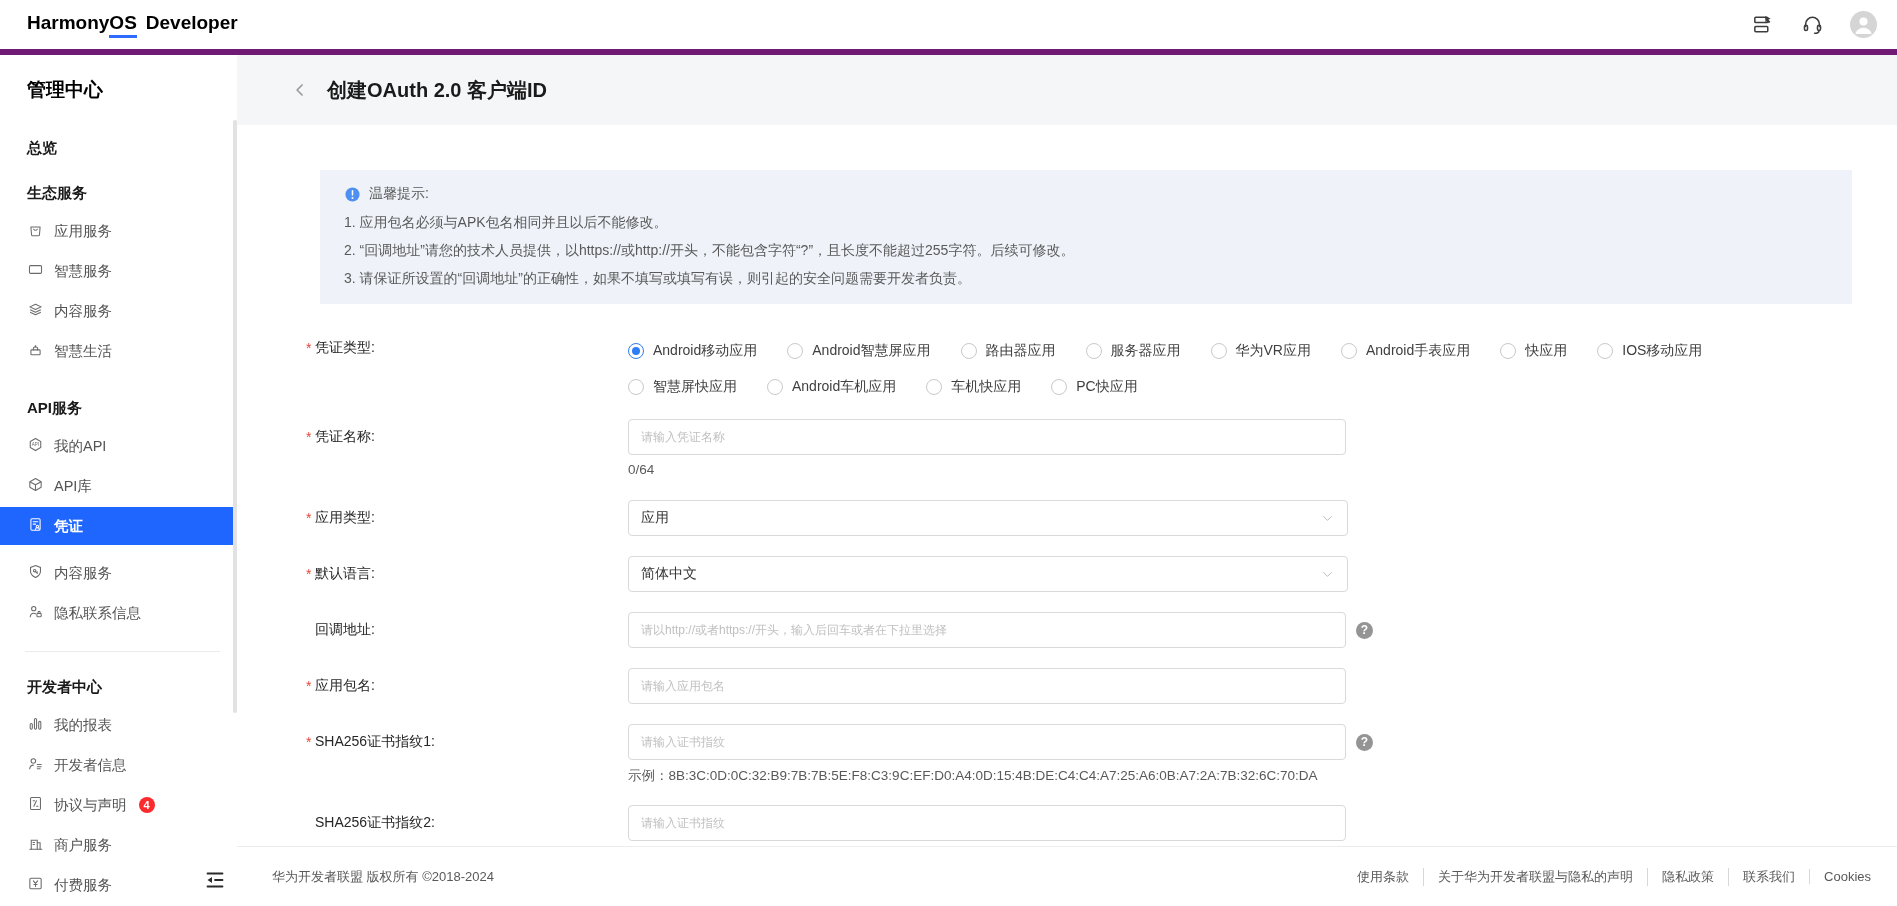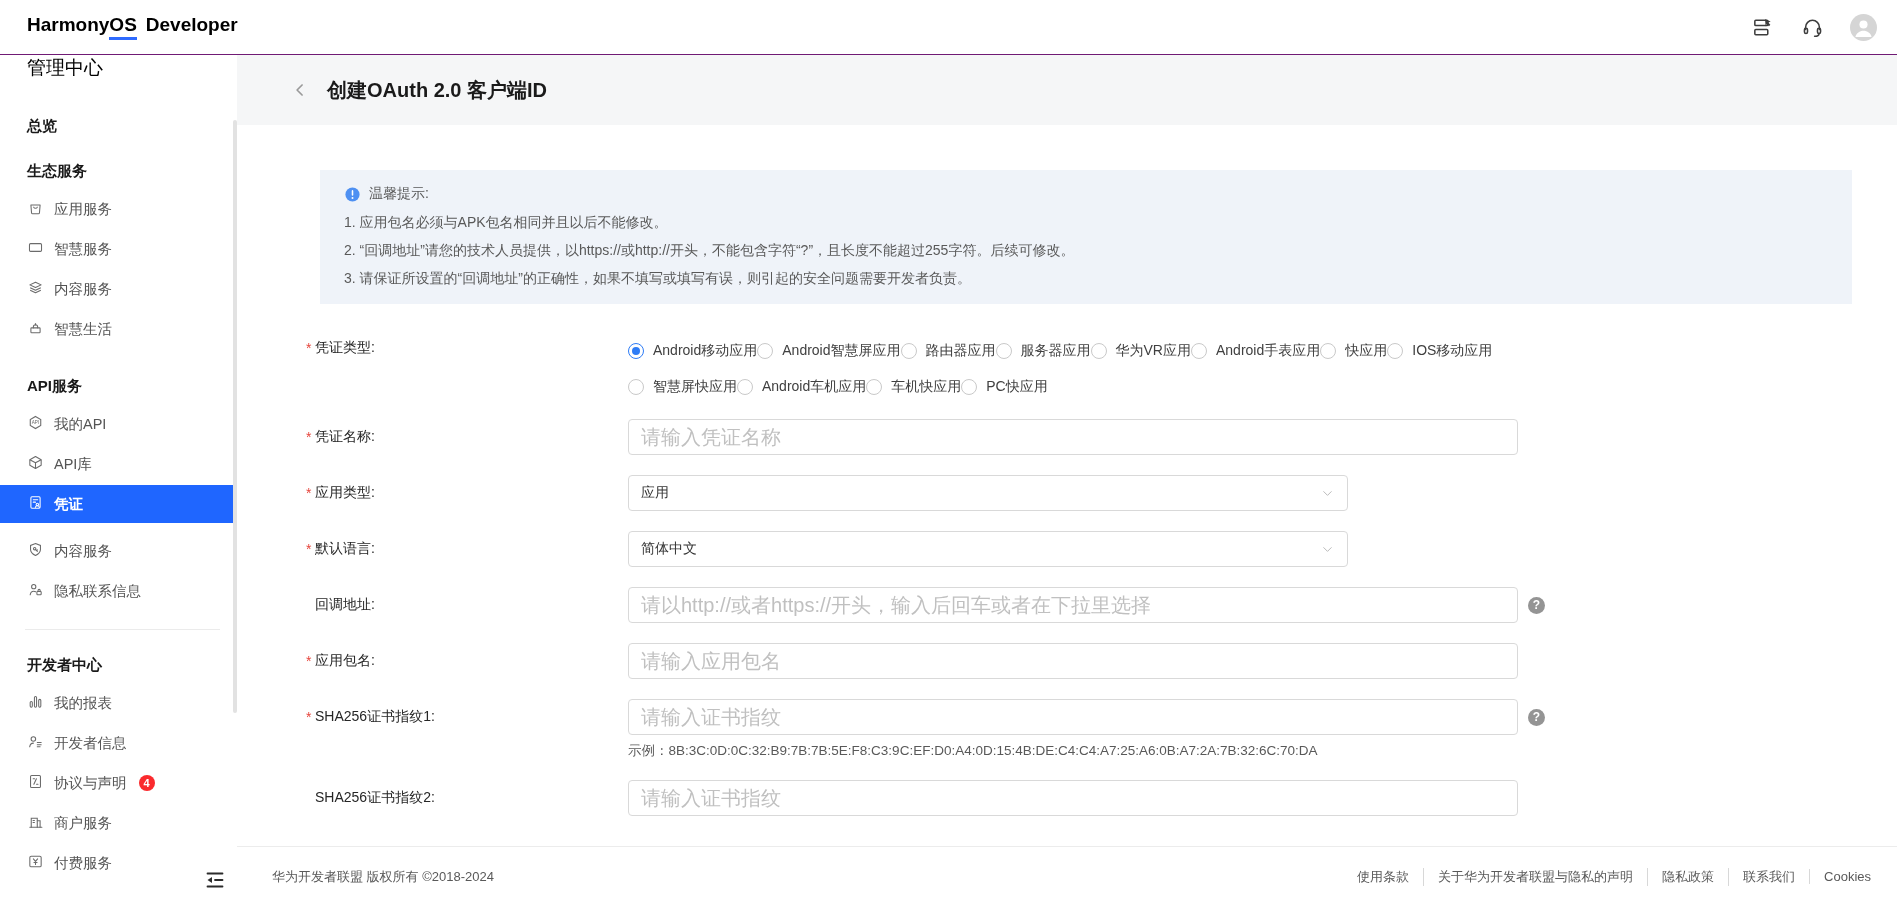--- a/index.html
+++ b/index.html
@@ -1,34 +1,34 @@
 <!DOCTYPE html>
 <html><head>
 <meta charset="utf-8">
 <style>
   * { margin:0; padding:0; box-sizing:border-box; }
   html,body { width:1897px; height:906px; overflow:hidden;
     font-family:"Liberation Sans","DejaVu Sans",sans-serif; background:#fff; color:#333; }
 
   
   .topbar { height:55px; display:flex; align-items:center; justify-content:space-between;
-    padding:0 20px 0 27px; border-bottom:1px solid #701a75; background:#fff; }
+    padding:0 20px 0 27px; border-bottom:6px solid #701a75; background:#fff; }
   .brand { font-size:19px; font-weight:bold; color:#000; display:flex; align-items:baseline; }
   .brand .os { border-bottom:3px solid #2f6bff; padding-bottom:1px; }
   .brand .dev { margin-left:9px; }
   .top-icons { display:flex; align-items:center; gap:26px; }
   .tool-btn { width:24px; height:24px; cursor:pointer; color:#3d3d3d; display:flex; align-items:center; justify-content:center; }
   .avatar { width:27px; height:27px; border-radius:50%; background:#d5d5d5; overflow:hidden; cursor:pointer;
     display:flex; align-items:center; justify-content:center; }
 
   .app-body { display:flex; height:851px; }
 
   
   .sidebar { width:237px; flex:none; background:#fff; position:relative; padding-left:27px; overflow:hidden; }
-  .side-title { font-size:19px; font-weight:normal; color:#000; }
+  .side-title { font-size:19px; font-weight:bold; color:#000; margin-top:22px; }
   .sec-h { font-size:15px; font-weight:bold; color:#1a1a1a; }
   .mt-big { margin-top:36px; }
   .mt-sec { margin-top:26px; }
   .s-item { display:flex; align-items:center; gap:10px; height:24px; margin-top:16px;
     font-size:14.5px; color:#545454; cursor:pointer; white-space:nowrap; }
   .s-item svg { width:17px; height:17px; flex:none; }
   .s-item.active { background:#1f66ff; color:#fff; height:38px; width:237px;
     margin:9px 0 9px -27px; padding-left:27px; font-weight:bold; }
   .badge { min-width:16px; height:16px; border-radius:8px; background:#fa2a2d; color:#fff;
     font-size:11px; font-weight:bold; display:inline-flex; align-items:center; justify-content:center;
@@ -48,29 +48,29 @@
   .notice { background:#eff3f9; margin:0 0 26px 14px; padding:14px 24px 16px; }
   .notice-head { display:flex; align-items:center; gap:8px; font-size:14px; color:#595959; height:20px;text-align:center; }
   .notice-line { font-size:14px; color:#595959; margin-top:8px; line-height:20px; }
 
   .form-row { display:flex; margin-bottom:20px; }
   .f-label { width:322px; flex:none; font-size:14px; color:#262626; padding:9px 0 0 9px; position:relative; }
   .req { color:#e6443b; position:absolute; left:0; top:10px; }
   .f-control { display:flex; flex-direction:column; }
   .ctl-line { display:flex; align-items:center; }
 
-  .text-input { width:890px; height:36px; border:1px solid #d9d9d9; border-radius:4px; padding:0 12px;
-    font-size:20px; color:#333; background:#fff; font-family:inherit; outline:none; }
+  .text-input { width:718px; height:36px; border:1px solid #d9d9d9; border-radius:4px; padding:0 12px;
+    font-size:12px; color:#333; background:#fff; font-family:inherit; outline:none; }
   .text-input::placeholder { color:#c0c0c0; }
   .select { width:720px; height:36px; border:1px solid #d9d9d9; border-radius:4px; padding:0 12px;
     font-size:14px; color:#333; background:#fff; display:flex; align-items:center;
     justify-content:space-between; cursor:pointer; }
   .select svg { color:#bbb; }
 
-  .radio-row { display:flex; align-items:center; padding-top:9px; height:33px; }
+  .radio-row { display:flex; gap:30px; align-items:center; padding-top:9px; height:33px; }
   .radio-row.second { padding-top:12px; height:36px; }
   .radio { display:flex; align-items:center; gap:9px; cursor:pointer; font-size:14px; color:#404040; white-space:nowrap; }
   .rdo { width:16px; height:16px; border:1px solid #c9c9c9; border-radius:50%; background:#fff; position:relative; flex:none; }
   .rdo.checked { border-color:#2e7cf6; }
   .rdo.checked::after { content:""; position:absolute; inset:3px; background:#2e7cf6; border-radius:50%; }
 
   .sub-line { font-size:13.5px; color:#595959; margin-top:7px; height:18px; }
   .help { width:17px; height:17px; border-radius:50%; background:#949494; color:#fff; font-size:12px;
     font-weight:bold; display:inline-flex; align-items:center; justify-content:center; margin-left:10px;
     cursor:pointer; flex:none; }
@@ -343,20 +343,21 @@
 
       <div class="form-row">
         <div class="f-label">
           <span class="req">*</span>
           <span>凭证名称:</span>
         </div>
         <div class="f-control">
           <div class="ctl-line">
             <input class="text-input" type="text" placeholder="请输入凭证名称" style="">
           </div>
+          <div class="sub-line">0/64</div>
         </div>
       </div>
 
       <div class="form-row">
         <div class="f-label">
           <span class="req">*</span>
           <span>应用类型:</span>
         </div>
         <div class="f-control">
           <div class="select">

